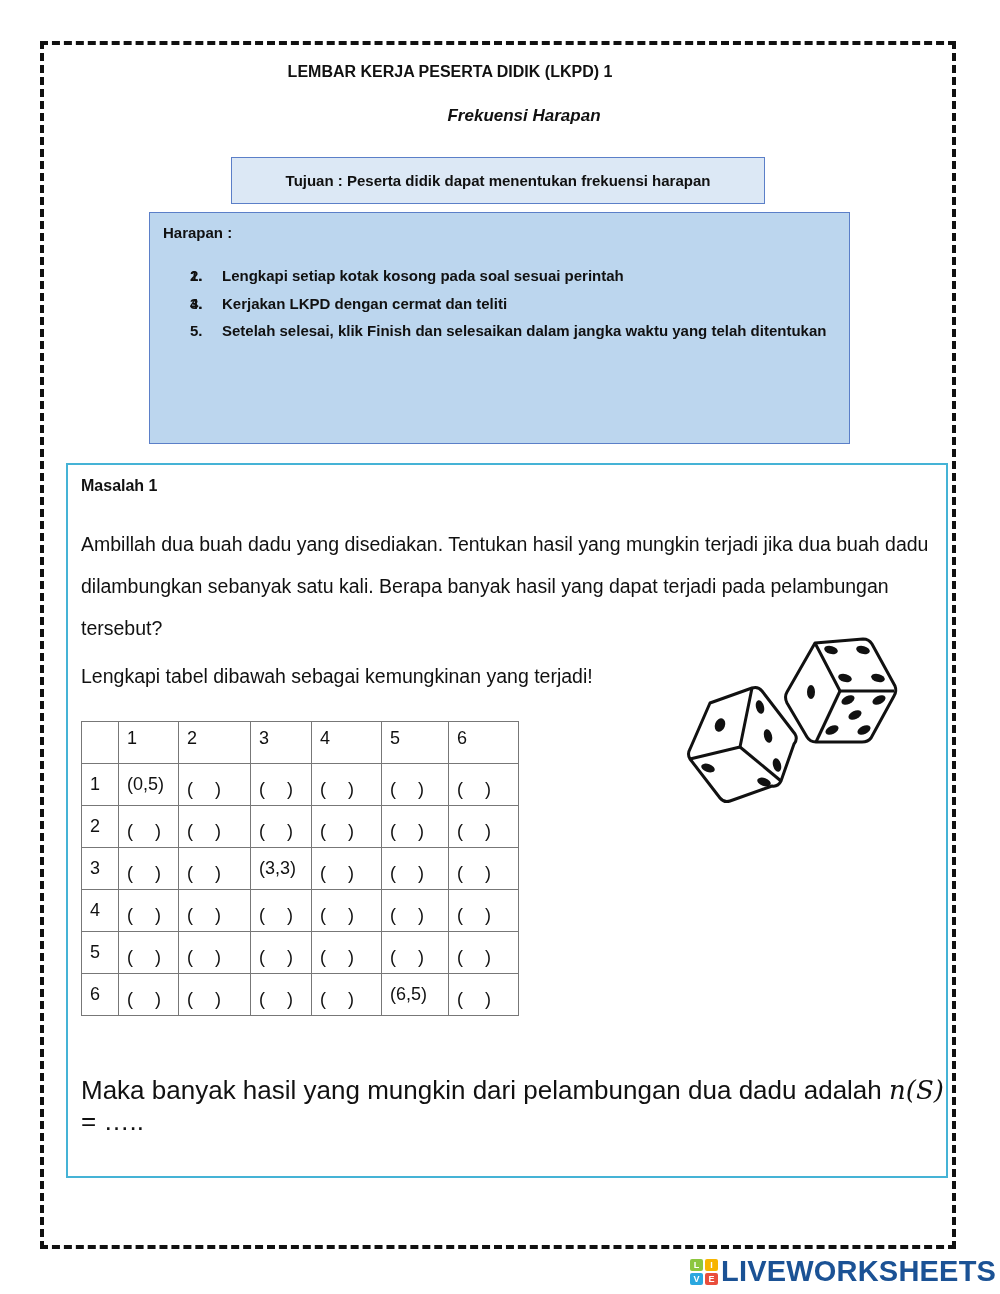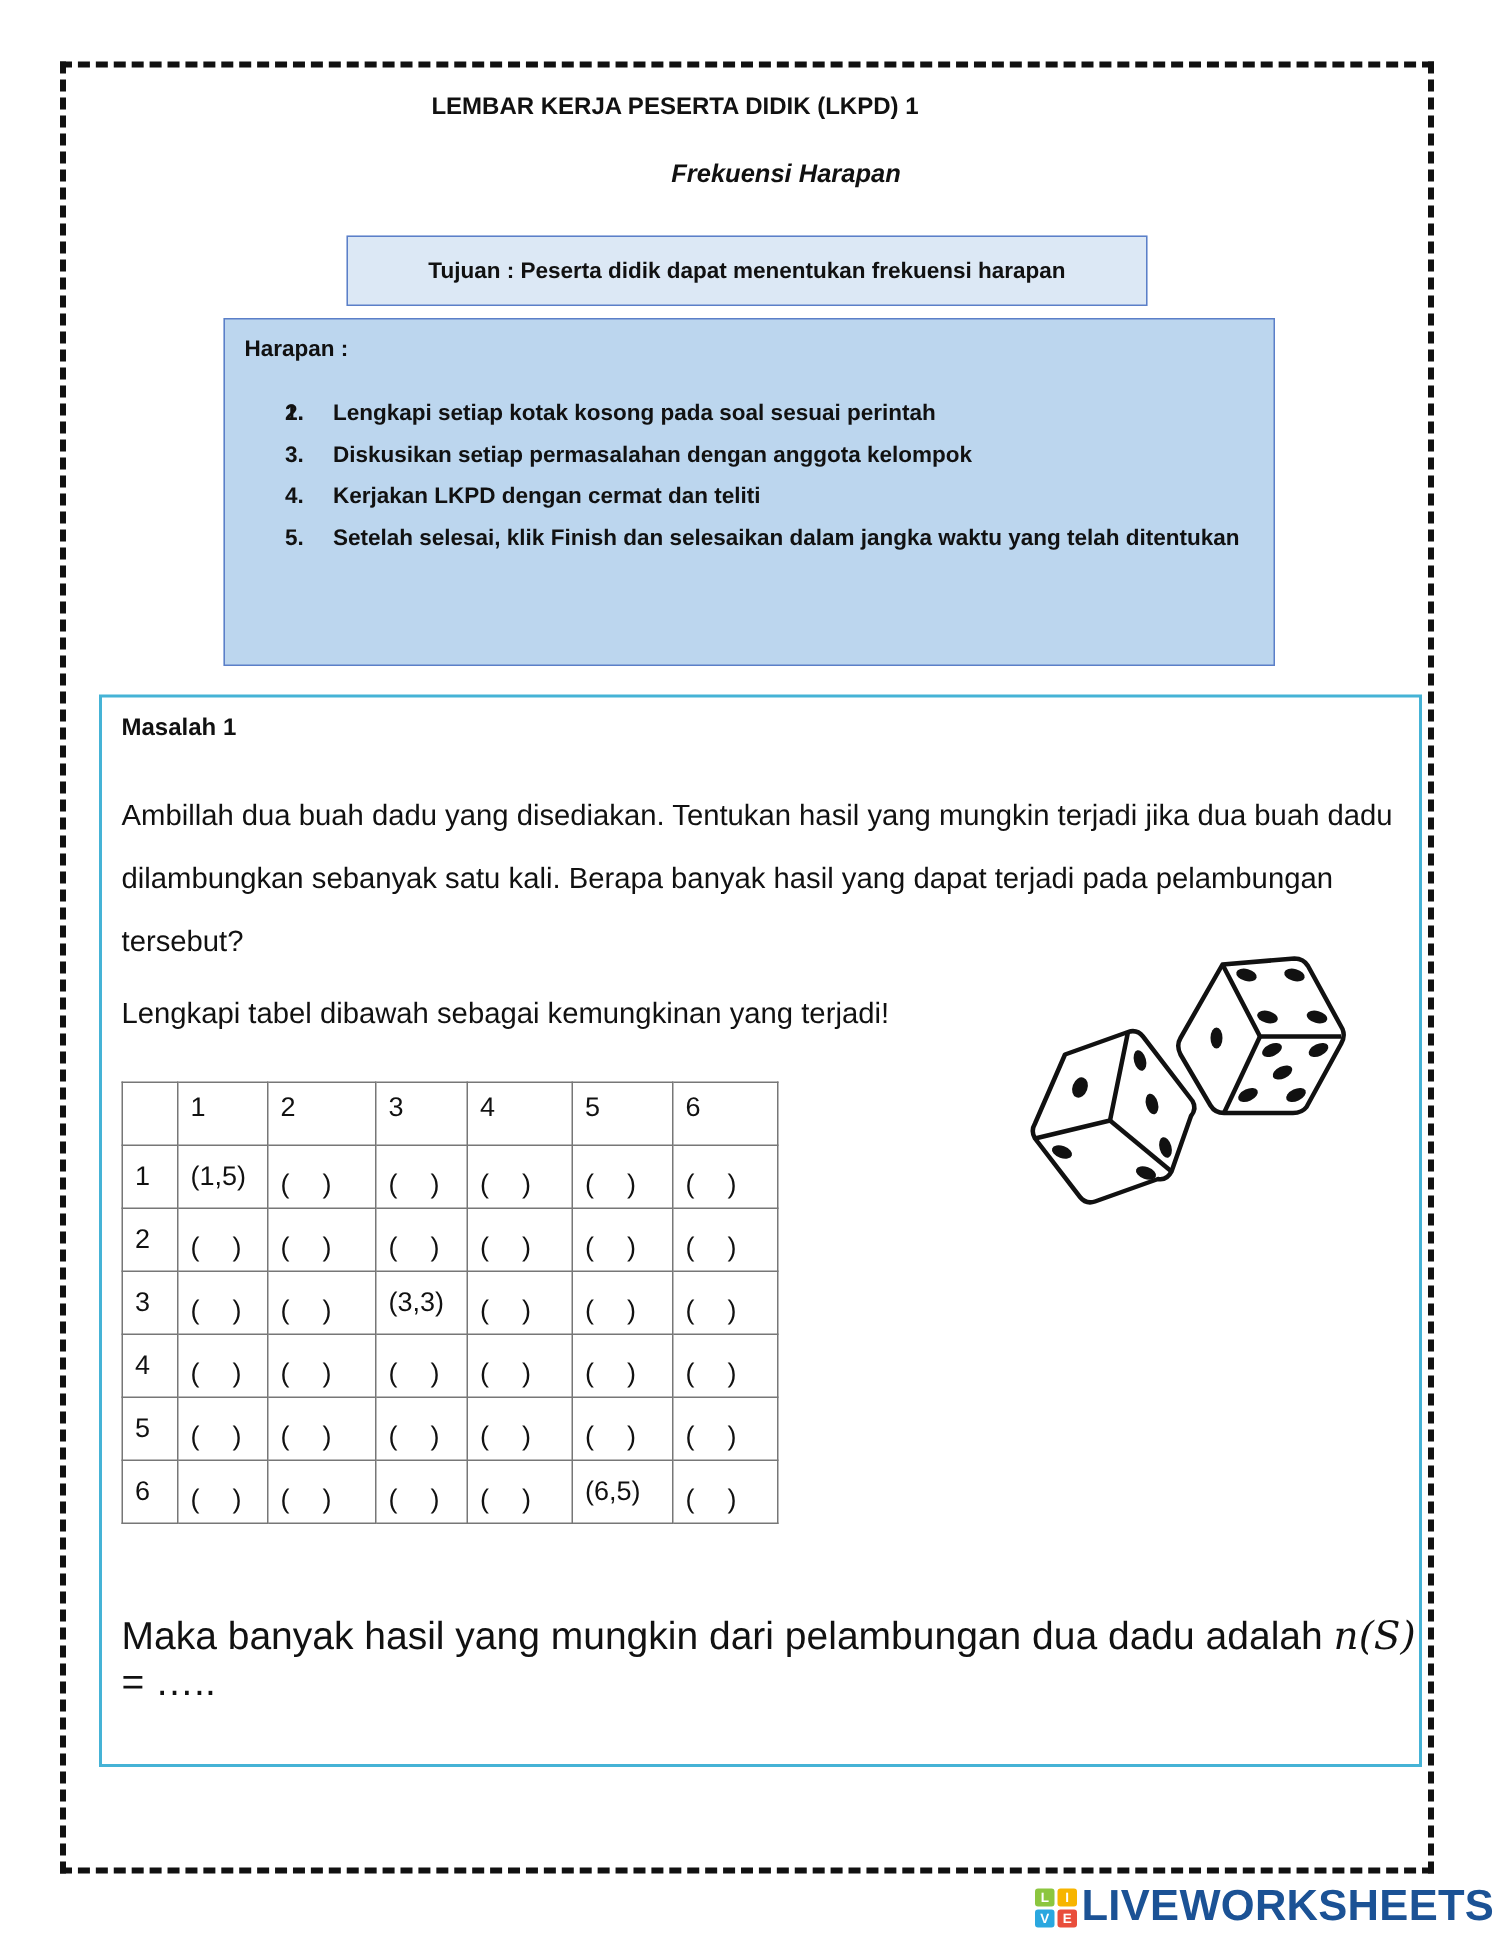--- a/index.html
+++ b/index.html
@@ -70,21 +70,21 @@
 
 <div class="goal-box">
   <span>Tujuan : Peserta didik dapat menentukan frekuensi harapan</span>
 </div>
 
 <div class="instr-box">
   <div class="instr-title">Harapan :</div>
   <ol class="instr-list">
     <li><span class="num">1.</span></li>
     <li><span class="num">2.</span><span>Lengkapi setiap kotak kosong pada soal sesuai perintah</span></li>
-    <li><span class="num">3.</span><span>Diskusikan setiap permasalahan dengan anggota kelompok</span></li>
+    <li><span class="num">3.</span></li>
     <li><span class="num">4.</span><span>Kerjakan LKPD dengan cermat dan teliti</span></li>
     <li><span class="num">5.</span><span>Setelah selesai, klik Finish dan selesaikan dalam jangka waktu yang telah ditentukan</span></li>
   </ol>
 </div>
 
 <div class="problem-box">
   <div class="problem-title">Masalah 1</div>
   <div class="problem-text">Ambillah dua buah dadu yang disediakan. Tentukan hasil yang  mungkin terjadi jika dua buah dadu dilambungkan sebanyak satu kali. Berapa banyak hasil yang dapat terjadi pada pelambungan tersebut?</div>
   <div class="problem-instr">Lengkapi tabel dibawah sebagai kemungkinan yang terjadi!</div>
 
@@ -94,21 +94,21 @@
           <td class="c0"></td>
           <td class="c1">1</td>
           <td class="c2">2</td>
           <td class="c3">3</td>
           <td class="c4">4</td>
           <td class="c5">5</td>
           <td class="c6">6</td>
         </tr>
         <tr>
           <td class="c0">1</td>
-          <td class="c1"><span class="cell-val">(1,5)</span></td>
+          <td class="c1"><span class="cell-val">(0,5)</span></td>
           <td class="c2"><span class="paren"><span class="l">(</span><span class="r">)</span></span></td>
           <td class="c3"><span class="paren"><span class="l">(</span><span class="r">)</span></span></td>
           <td class="c4"><span class="paren"><span class="l">(</span><span class="r">)</span></span></td>
           <td class="c5"><span class="paren"><span class="l">(</span><span class="r">)</span></span></td>
           <td class="c6"><span class="paren"><span class="l">(</span><span class="r">)</span></span></td>
         </tr>
         <tr>
           <td class="c0">2</td>
           <td class="c1"><span class="paren"><span class="l">(</span><span class="r">)</span></span></td>
           <td class="c2"><span class="paren"><span class="l">(</span><span class="r">)</span></span></td>

